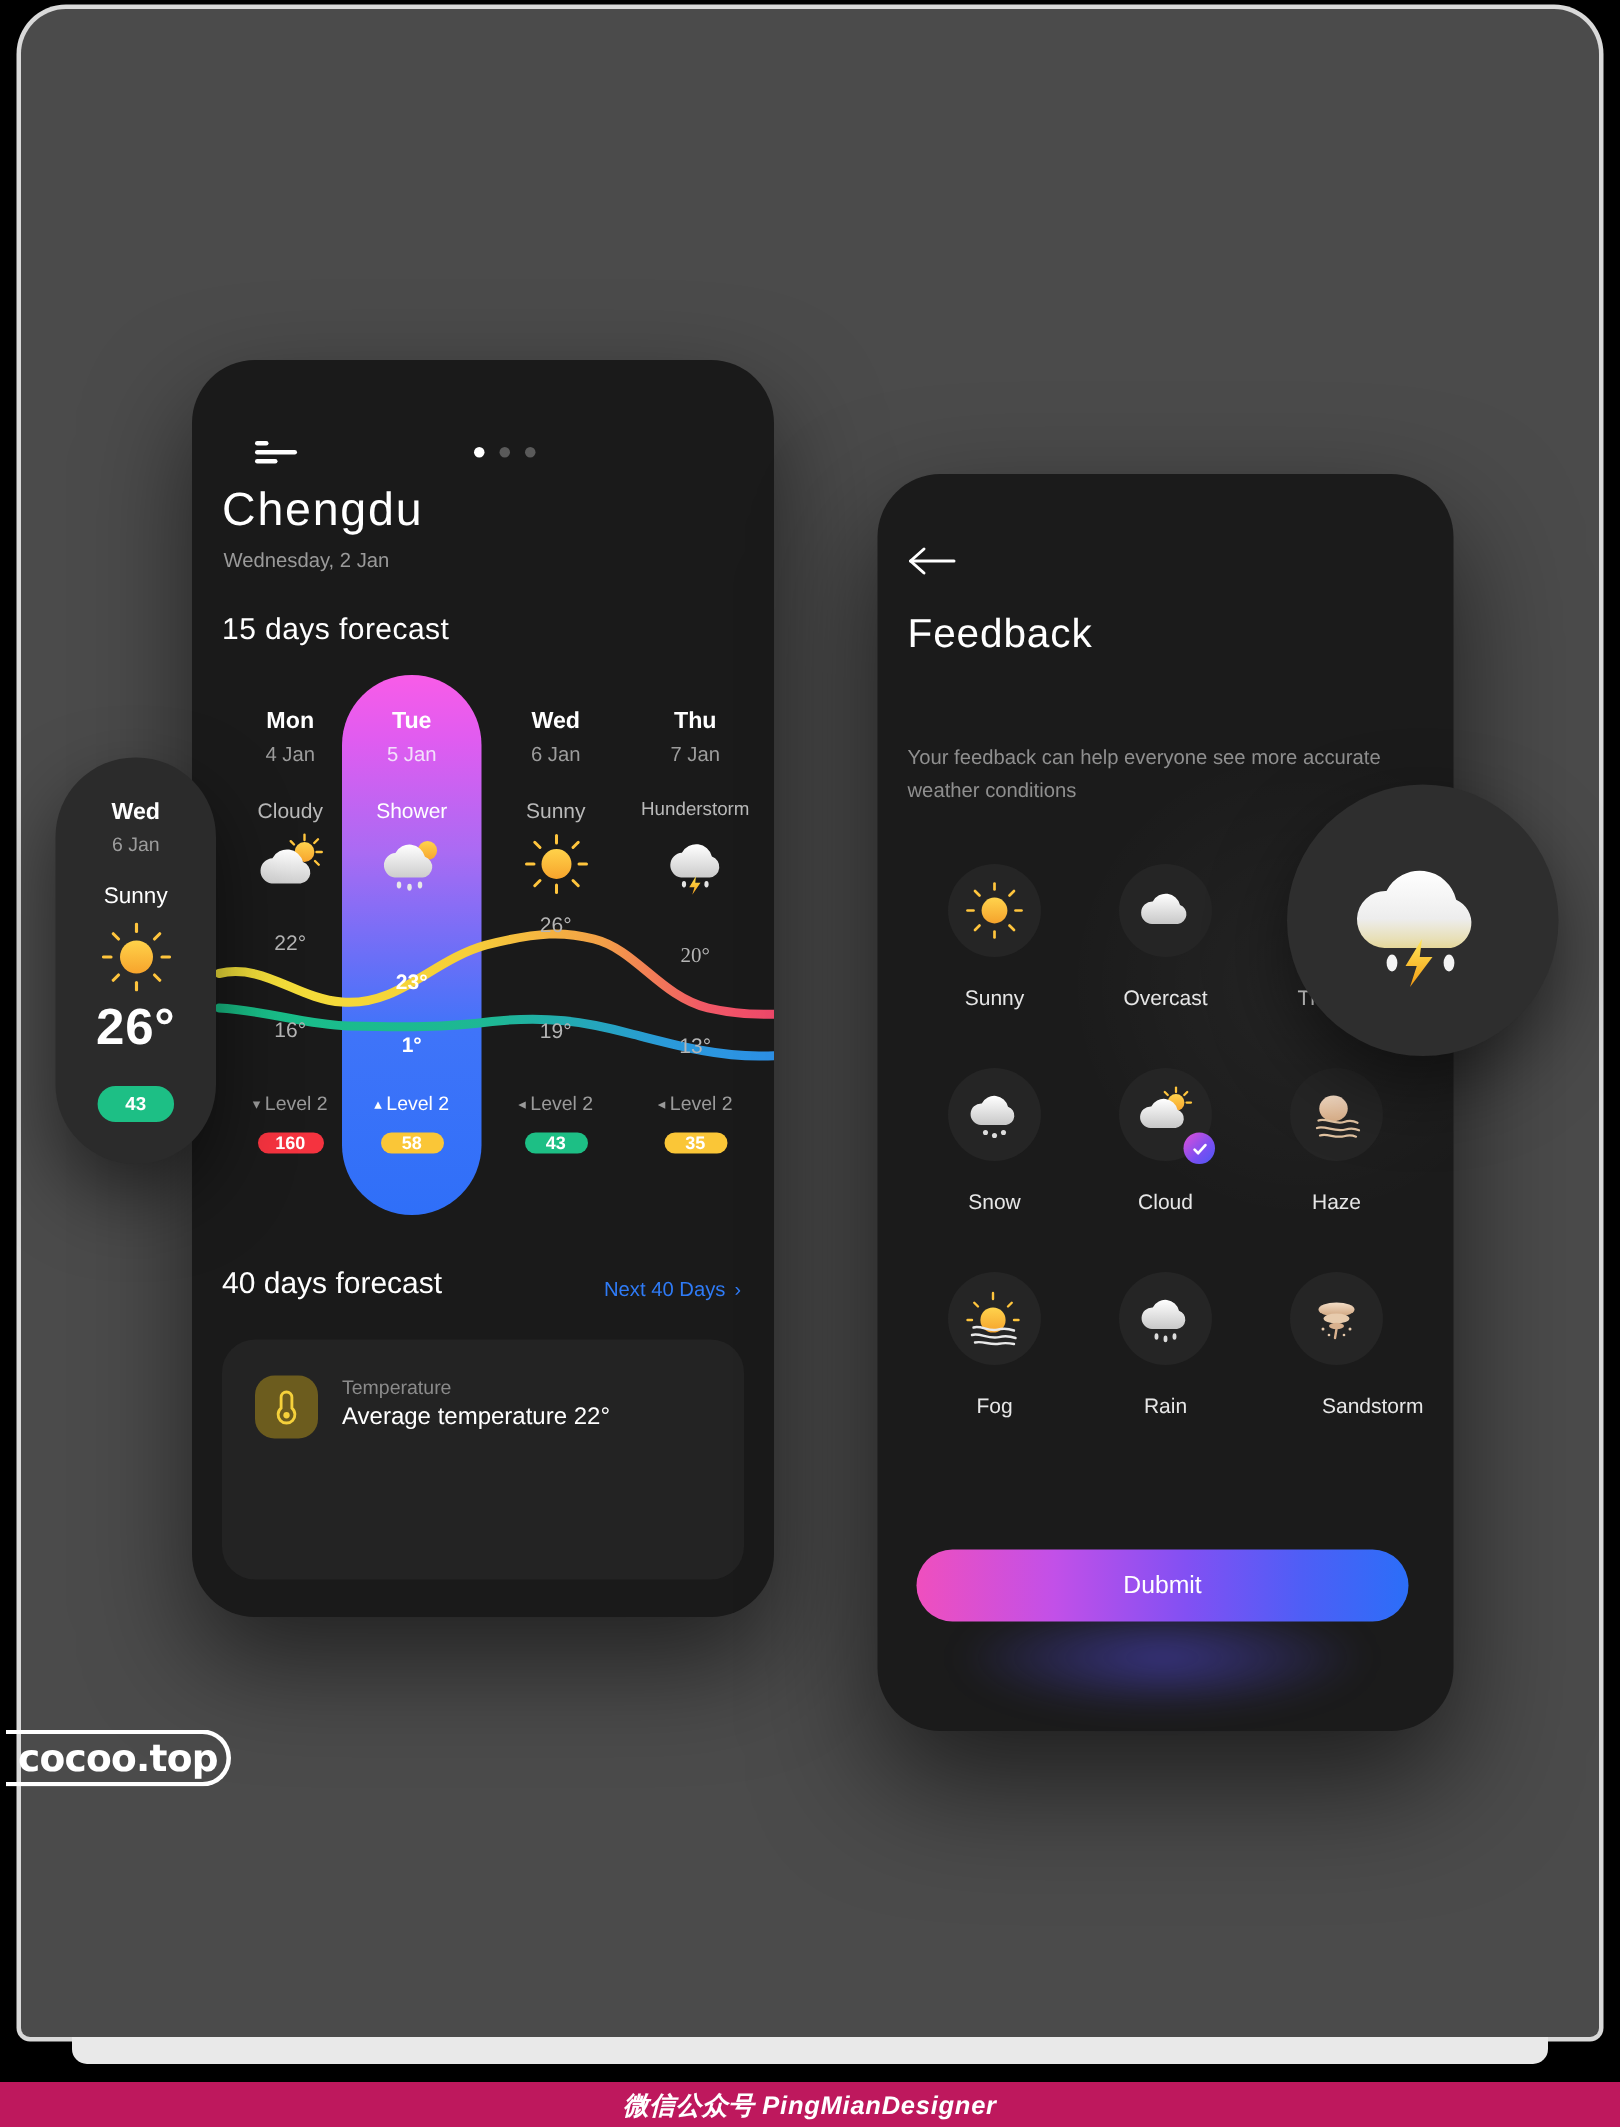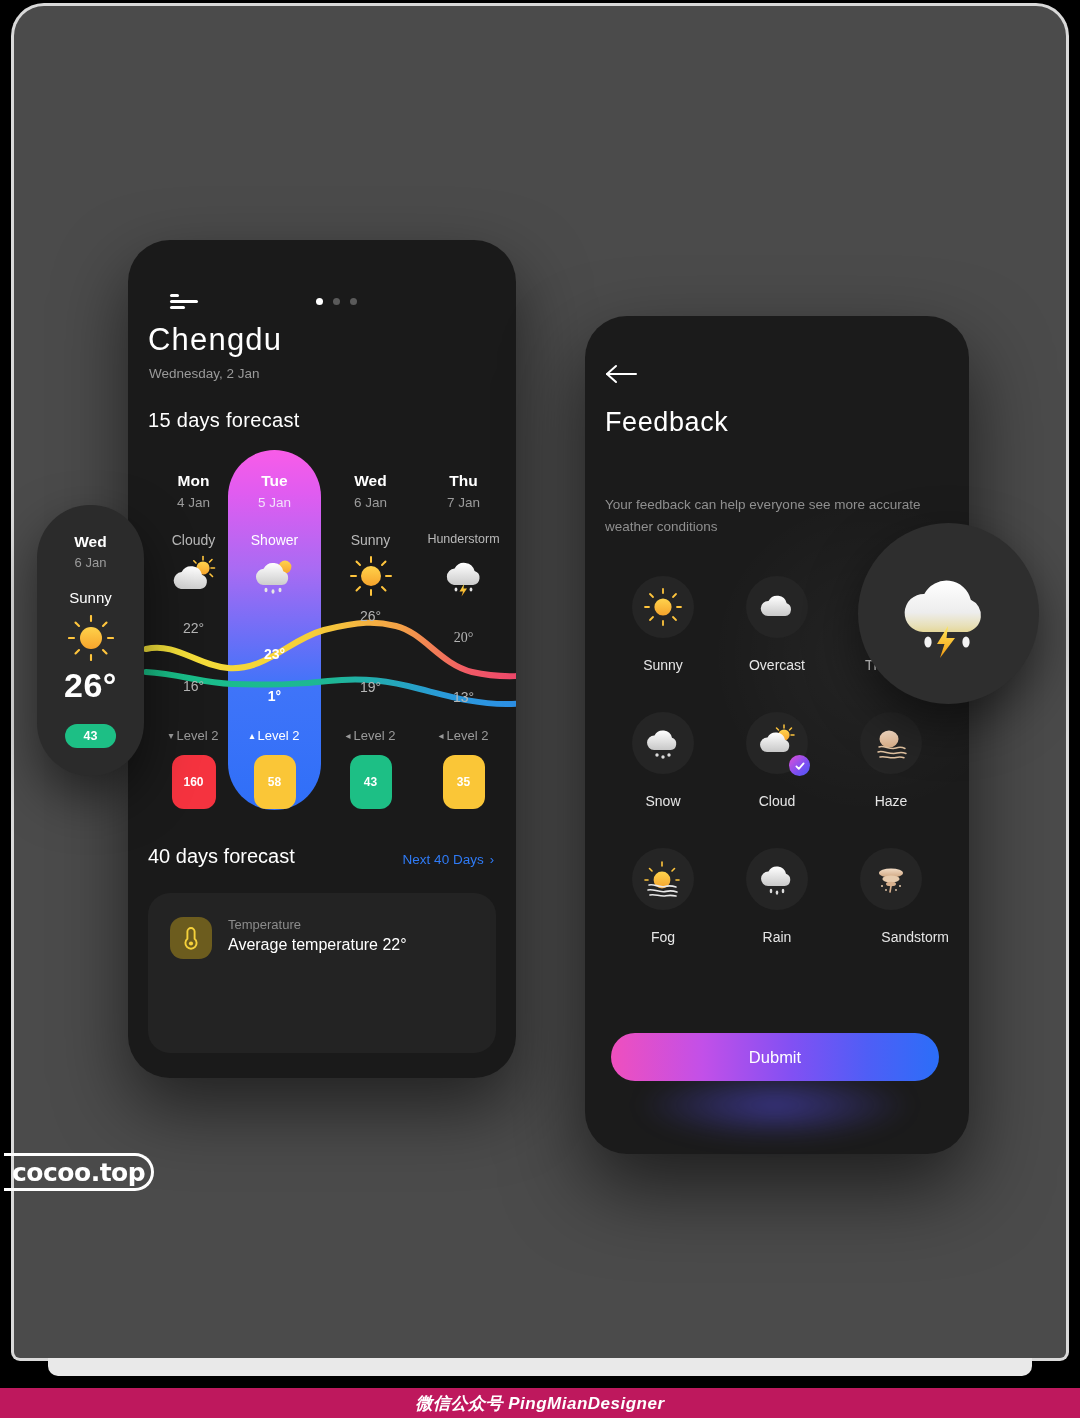--- a/index.html
+++ b/index.html
@@ -98,21 +98,21 @@
   .fc-col.c1 .fc-hi{ top:172px;margin-top:24px; } .fc-col.c1 .fc-lo{ top:238px; }
   .fc-col.c2 .fc-hi{ top:158px; } .fc-col.c2 .fc-lo{ top:229px; }
   .fc-col.c3 .fc-hi{ top:180px;font-family:Liberation Serif, serif; } .fc-col.c3 .fc-lo{ top:239px; }
 
   .fc-lvl{ position:absolute; top:278px; left:0; width:100%; color:#9a9a9a; font-size:13px; }
   .fc-col.c1 .fc-lvl{ color:#fff; }
   .fc-lvl .arw{ font-size:10px; margin-right:3px; position:relative; top:-1px; }
 
   .fc-aqi{
     position:absolute; top:305px; left:50%; transform:translateX(-50%);
-    min-width:42px; padding:20px 12px; border-radius:12px;
+    min-width:42px; padding:0 12px; border-radius:12px;
     font-size:12px; color:#fff; font-weight:bold;
   }
 
   .chart-lines{ position:absolute; left:0; top:0; width:430px; height:360px; z-index:2; pointer-events:none; }
 
   
   .sec40{ position:absolute; left:20px; top:605px; color:#fff; font-size:20px; }
   .next40{ position:absolute; right:22px; top:612px; color:#2f7bf6; font-size:13.5px; }
   .next40 .chev{ margin-left:6px; font-size:13px; }
 

